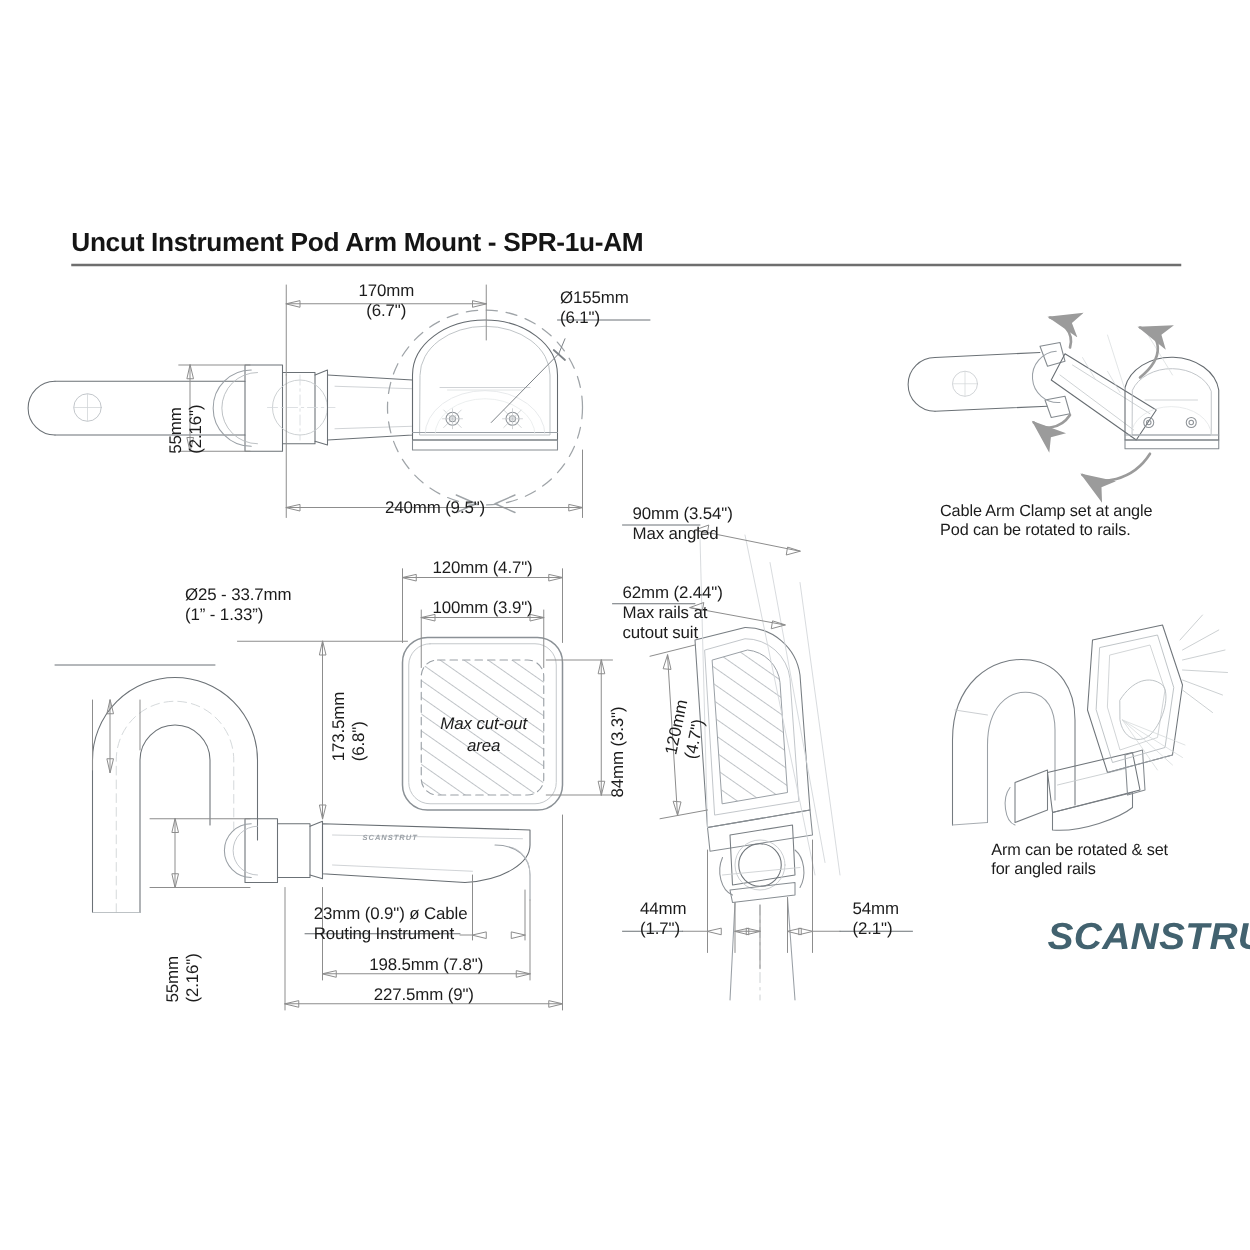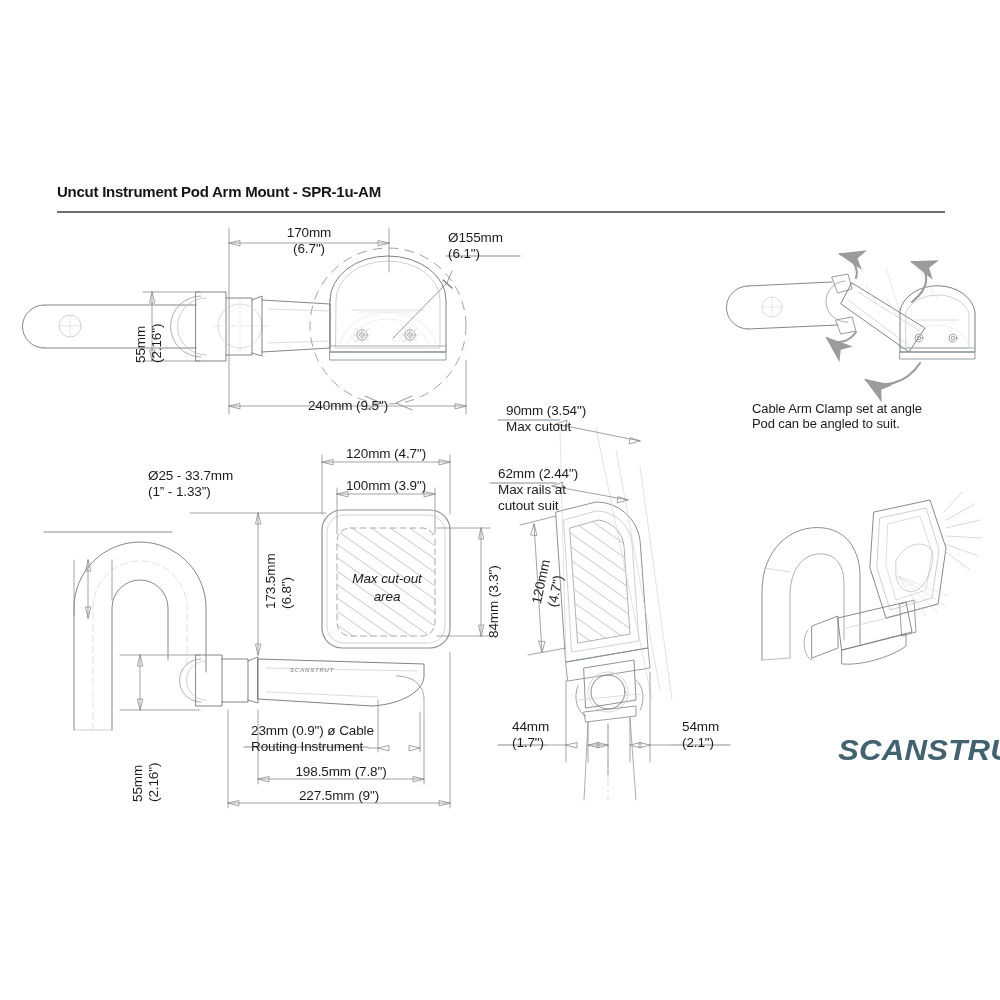--- a/index.html
+++ b/index.html
@@ -15,21 +15,21 @@
   #vec{position:absolute;left:0;top:0;width:1000px;height:1000px;}
 
   .lbl{position:absolute;white-space:pre;line-height:1.18;letter-spacing:-0.1px;}
   .lbl.c{text-align:center;}
 
   .t14{font-size:13.5px;}
   .t13{font-size:13px;}
 
   #title{
     position:absolute;left:57px;top:183px;
-    font-size:15px;font-weight:600;letter-spacing:-0.25px;color:#151515;
+    font-size:21px;font-weight:600;letter-spacing:-0.25px;color:#151515;
   }
   #titleRule{
     position:absolute;left:57px;top:211px;width:888px;height:1.6px;
     background:#6e6e6e;
   }
 
   #logo{
     position:absolute;left:838px;top:733px;
     font-size:30px;font-weight:700;font-style:italic;
     letter-spacing:0.2px;color:#42626f;
@@ -369,21 +369,21 @@
 
   <div class="lbl t14" style="left:448px;top:230px;"><span>Ø155mm</span>
 <span>(6.1")</span></div>
 
   <div class="lbl t14 c" style="left:288px;top:398px;width:120px;">240mm (9.5")</div>
 
   <div class="lbl t14" style="left:133px;top:363px;transform:rotate(-90deg);transform-origin:left top;"><span>55mm</span>
 <span>(2.16")</span></div>
 
   <div class="lbl t13" style="left:752px;top:401px;"><span>Cable Arm Clamp set at angle</span>
-<span>Pod can be angled to suit.</span></div>
+<span>Pod can be rotated to rails.</span></div>
 
   <div class="lbl t14" style="left:148px;top:468px;"><span>Ø25 - 33.7mm</span>
 <span>(1” - 1.33”)</span></div>
 
   <div class="lbl t14 c" style="left:326px;top:446px;width:120px;">120mm (4.7")</div>
 
   <div class="lbl t14 c" style="left:326px;top:478px;width:120px;">100mm (3.9")</div>
 
   <div class="lbl t14" style="left:263px;top:609px;transform:rotate(-90deg);transform-origin:left top;"><span>173.5mm</span>
 <span>(6.8")</span></div>
@@ -397,31 +397,33 @@
 <span>area</span></div>
 
   <div class="lbl t14" style="left:251px;top:723px;"><span>23mm (0.9") ø Cable</span>
 <span>Routing Instrument</span></div>
 
   <div class="lbl t14 c" style="left:281px;top:764px;width:120px;">198.5mm (7.8")</div>
 
   <div class="lbl t14 c" style="left:279px;top:788px;width:120px;">227.5mm (9")</div>
 
   <div class="lbl t14" style="left:506px;top:403px;"><span>90mm (3.54")</span>
-<span>Max cutout</span></div>
+<span>Max angled</span></div>
 
   <div class="lbl t14" style="left:498px;top:466px;"><span>62mm (2.44")</span>
 <span>Max rails at</span>
 <span>cutout suit</span></div>
 
   <div class="lbl t14" style="left:529px;top:602px;transform:rotate(-78deg);transform-origin:left top;"><span>120mm</span>
 <span>(4.7")</span></div>
 
   <div class="lbl t14" style="left:512px;top:719px;"><span>44mm</span>
 <span>(1.7")</span></div>
 
   <div class="lbl t14" style="left:682px;top:719px;"><span>54mm</span>
 <span>(2.1")</span></div>
 
+  <div class="lbl t13" style="left:793px;top:672px;"><span>Arm can be rotated &amp; set</span>
+<span>for angled rails</span></div>
 
   <div id="logo"><span>SCANSTRUT</span></div>
 
 </div>
 
 </body></html>

